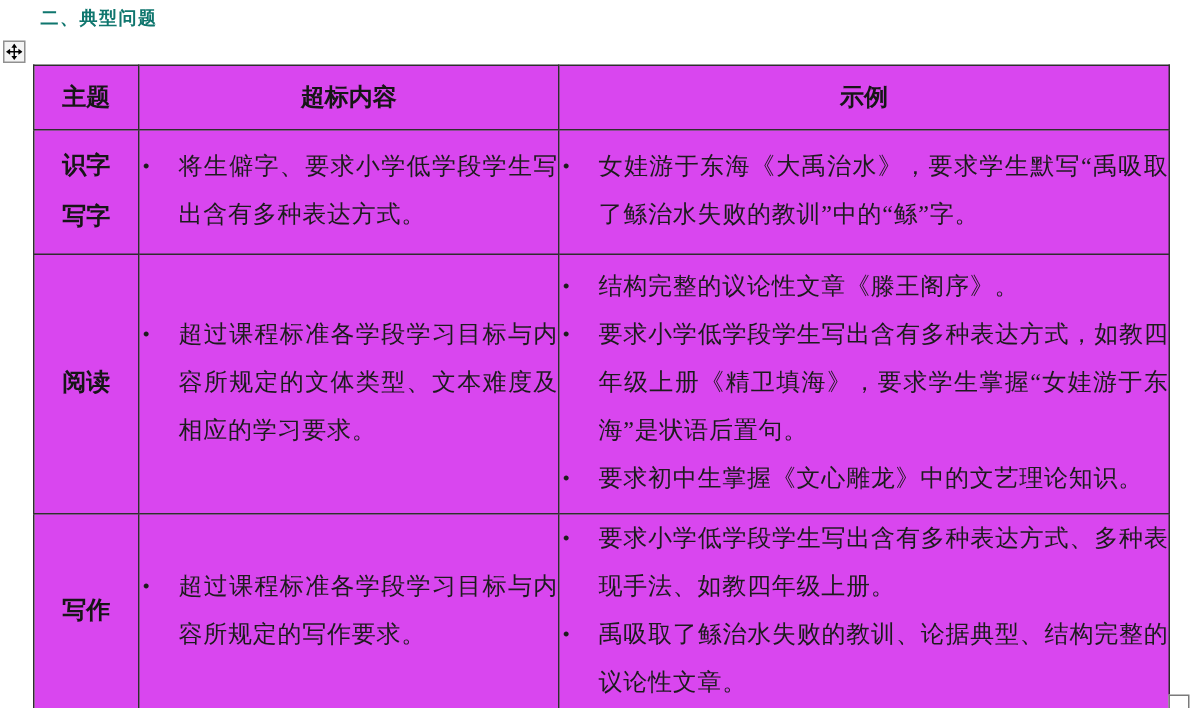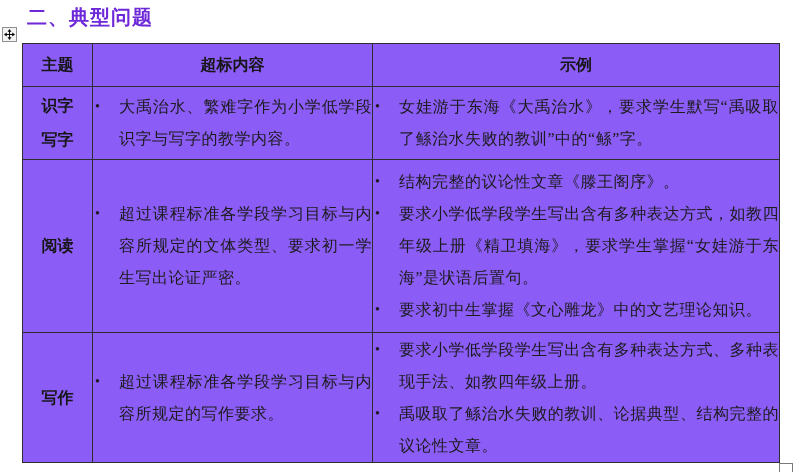--- a/index.html
+++ b/index.html
@@ -9,23 +9,23 @@
     overflow: hidden;
     position: relative;
     font-family: "Liberation Serif", "DejaVu Serif", serif;
     color: #1c1c1c;
   }
   .page-title {
     position: absolute;
     left: 27px; top: 4px;
     font-family: "Liberation Sans", "DejaVu Sans", sans-serif;
     font-weight: bold;
-    font-size: 20px;
+    font-size: 12px;
     letter-spacing: 1px;
-    color: #6d28d9;
+    color: #0f766e;
     white-space: nowrap;
   }
   .move-handle {
     position: absolute;
     left: 2px; top: 27px;
     width: 15px; height: 15px;
     border: 1px solid #909090;
     background: #f4f4f4;
     display: flex; align-items: center; justify-content: center;
     box-sizing: border-box;
@@ -38,21 +38,21 @@
     width: 757px; height: 419px;
     border-collapse: collapse;
     table-layout: fixed;
     font-size: 16px;
   }
   .doc-table td, .doc-table th {
     border: 1.5px solid #2e2e2e;
     padding: 0;
     vertical-align: middle;
     box-sizing: border-box;
-    background: #8b5cf6;
+    background: #d946ef;
     font-family: Liberation Serif, serif;
   }
   .doc-table th {
     font-weight: bold;
     text-align: center;
     font-size: 16px;
     color: #161616;
   }
   .theme-cell {
     text-align: center;
@@ -114,48 +114,48 @@
     <col style="width:280px">
     <col style="width:407px">
   </colgroup>
   <tbody>
       <tr style="height:43px;">
     <th>主题</th>
     <th>超标内容</th>
     <th>示例</th>
   </tr>
 
-  <tr style="height:73px;">
+  <tr style="height:83px;">
     <td class="theme-cell">识字
 写字</td>
     <td class="content-cell">
       <div class="bullet-list">
         <div class="bullet-item">
           <span class="bullet">•</span>
-          <span class="txt">大禹治水、繁难字作为小学低学段识字与写字的教学内容。</span>
+          <span class="txt">将生僻字、要求小学低学段学生写出含有多种表达方式。</span>
         </div>
       </div>
     </td>
     <td class="content-cell">
       <div class="bullet-list">
         <div class="bullet-item">
           <span class="bullet">•</span>
           <span class="txt">女娃游于东海《大禹治水》，要求学生默写“禹吸取了鲧治水失败的教训”中的“鲧”字。</span>
         </div>
       </div>
     </td>
   </tr>
 
   <tr style="height:173px;">
     <td class="theme-cell">阅读</td>
     <td class="content-cell">
       <div class="bullet-list">
         <div class="bullet-item">
           <span class="bullet">•</span>
-          <span class="txt">超过课程标准各学段学习目标与内容所规定的文体类型、要求初一学生写出论证严密。</span>
+          <span class="txt">超过课程标准各学段学习目标与内容所规定的文体类型、文本难度及相应的学习要求。</span>
         </div>
       </div>
     </td>
     <td class="content-cell">
       <div class="bullet-list">
         <div class="bullet-item">
           <span class="bullet">•</span>
           <span class="txt">结构完整的议论性文章《滕王阁序》。</span>
         </div>
         <div class="bullet-item">

